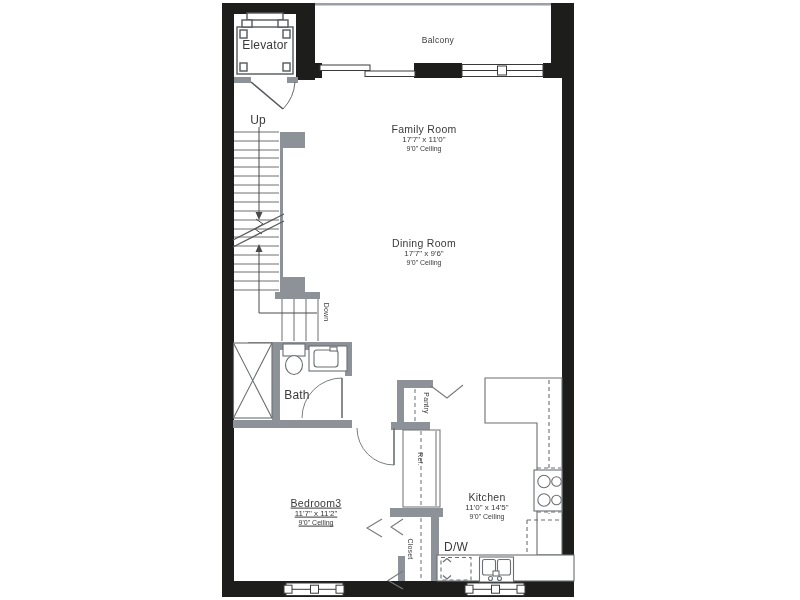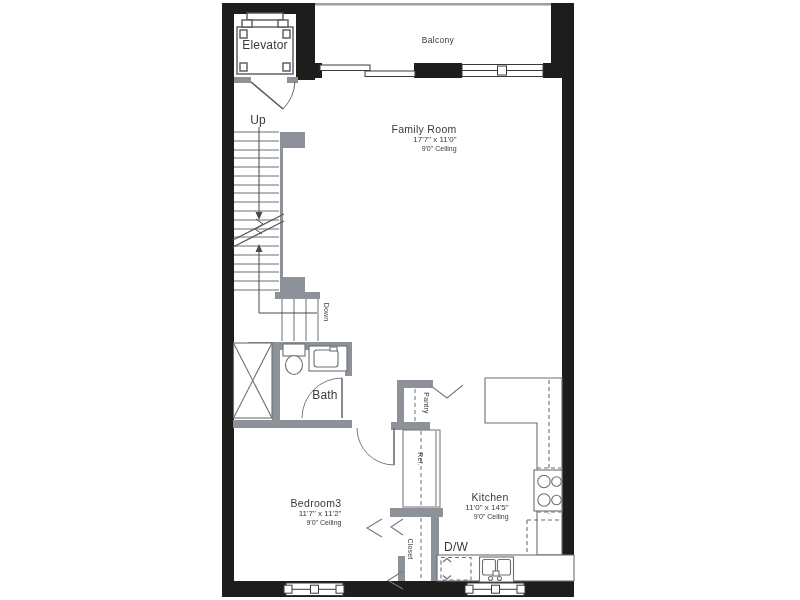--- a/index.html
+++ b/index.html
@@ -5,21 +5,21 @@
   html,body{margin:0;padding:0;background:#ffffff;}
   #stage{position:relative;width:800px;height:600px;background:#ffffff;overflow:hidden;
          font-family:"Liberation Sans",sans-serif;}
   svg{position:absolute;left:0;top:0;}
   .lbl{position:absolute;transform:translate(-50%,-50%);color:#3a3a3a;white-space:nowrap;
        text-align:center;line-height:1.15;}
   .lbl-md{font-size:8.5px;letter-spacing:.3px;}
   .lbl-sm{font-size:12px;letter-spacing:.2px;}
   .lbl-xs{font-size:7px;letter-spacing:.2px;}
   .vert{writing-mode:vertical-rl;}
-  .room{position:absolute;transform:translate(-50%,-50%);color:#3a3a3a;text-align:right;}
+  .room{position:absolute;transform:translate(-50%,-50%);color:#3a3a3a;text-align:center;}
   .room-title{font-size:10.5px;letter-spacing:.3px;line-height:1.15;}
   .room-dims{font-size:8px;line-height:1.25;}
   .room-ceil{font-size:7px;line-height:1.25;}
 </style>
 </head>
 <body>
 
 <div id="stage">
 
 <svg width="800" height="600" viewBox="0 0 800 600">
@@ -155,34 +155,39 @@
     <rect x="465" y="585.2" width="8" height="8"></rect>
     <rect x="491.5" y="585.2" width="8" height="8"></rect>
     <rect x="517" y="585.2" width="8" height="8"></rect>
   </g>
 </svg>
 
 <div class="lbl lbl-md" style="left:438px;top:41px;">Balcony</div>
 <div class="lbl lbl-sm" style="left:265px;top:46px;">Elevator</div>
 <div class="lbl lbl-sm" style="left:258px;top:121px;text-align:center;">Up</div>
 <div class="lbl lbl-xs vert" style="left:326px;top:312px;">Down</div>
-<div class="lbl lbl-sm" style="left:297px;top:396px;margin-left:28px;">Bath</div>
+<div class="lbl lbl-sm" style="left:297px;top:396px;">Bath</div>
 <div class="lbl lbl-xs vert" style="left:426px;top:403px;">Pantry</div>
 <div class="lbl lbl-xs vert" style="left:420px;top:459px;">Ref.</div>
 <div class="lbl lbl-xs vert" style="left:410px;top:549px;">Closet</div>
 <div class="lbl lbl-sm" style="left:456px;top:548px;">D/W</div>
 
 <div class="room" style="left:424px;top:138px;">
   <div class="room-title">Family Room</div>
   <div class="room-dims">17'7" x 11'0"</div>
   <div class="room-ceil">9'0" Ceiling</div>
 </div>
 
+<div class="room" style="left:424px;top:252px;">
+  <div class="room-title">Dining Room</div>
+  <div class="room-dims">17'7" x 9'6"</div>
+  <div class="room-ceil">9'0" Ceiling</div>
+</div>
 
-<div class="room" style="left:316px;top:512px;">
+<div class="room" style="left:316px;top:512px;text-decoration:underline;">
   <div class="room-title">Bedroom3</div>
   <div class="room-dims">11'7" x 11'2"</div>
   <div class="room-ceil">9'0" Ceiling</div>
 </div>
 
 <div class="room" style="left:487px;top:506px;">
   <div class="room-title">Kitchen</div>
   <div class="room-dims">11'0" x 14'5"</div>
   <div class="room-ceil">9'0" Ceiling</div>
 </div>

